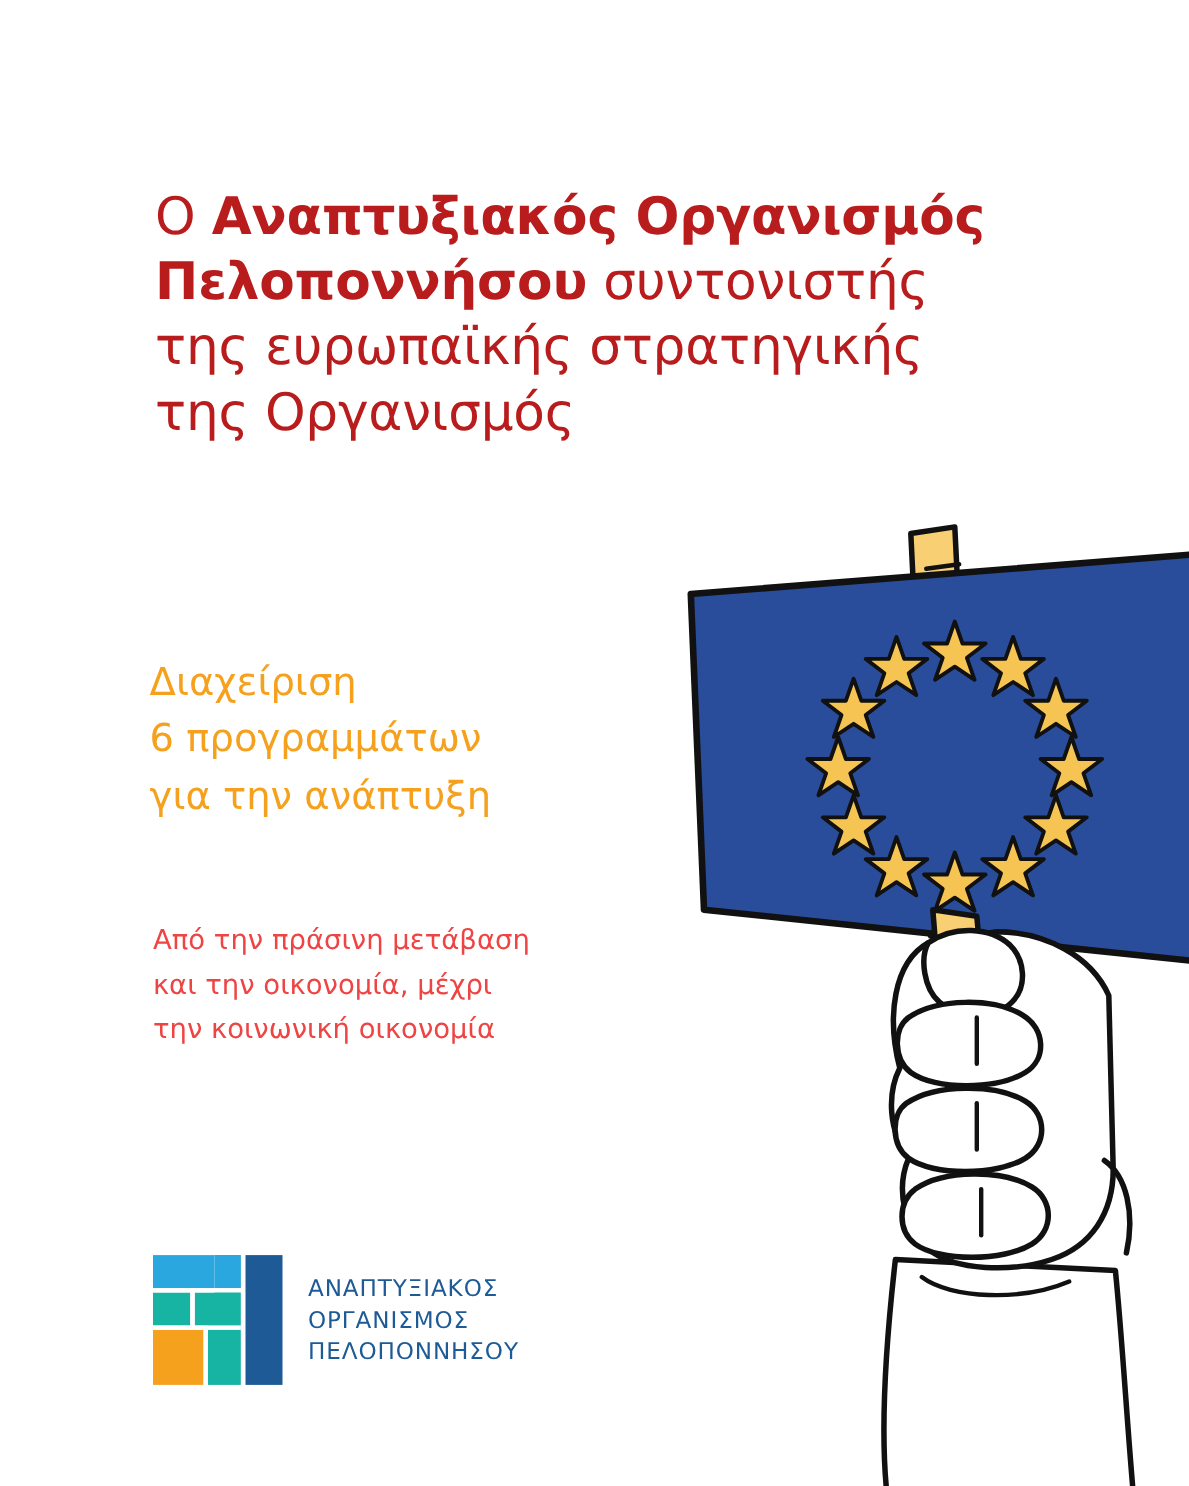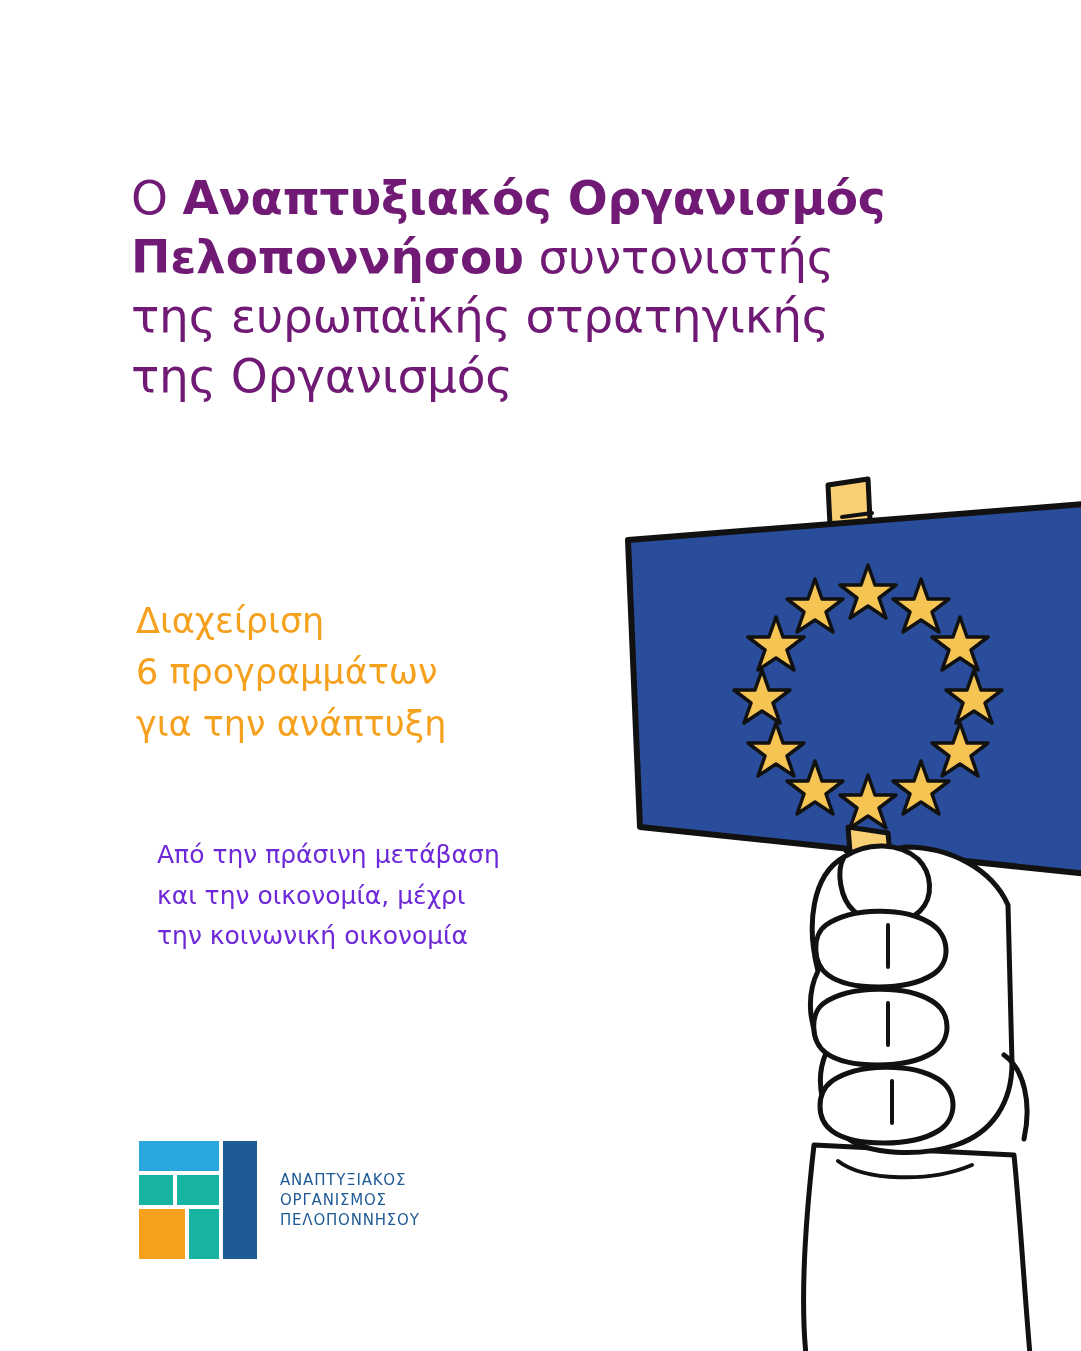--- a/index.html
+++ b/index.html
@@ -11,24 +11,24 @@
     width: 1081px;
     height: 1351px;
     position: relative;
     overflow: hidden;
     font-family: "DejaVu Sans", "Liberation Sans", sans-serif;
   }
 
   
   .headline {
     position: absolute;
-    left: 131px;
+    left: 141px;
     top: 168px;
     width: 860px;
-    color: #701a75;
+    color: #b91c1c;
     font-size: 47px;
     line-height: 1.26;
     letter-spacing: -0.2px;
   }
   .headline .thin { font-weight: 400; }
   .headline .bold { font-weight: 700; }
 
   
   .orange-block {
     position: absolute;
@@ -37,24 +37,24 @@
     width: 470px;
     color: #f6a11d;
     font-size: 35px;
     font-weight: 400;
     line-height: 1.47;
   }
 
   
   .sub-paragraph {
     position: absolute;
-    left: 157px;
+    left: 139px;
     top: 835px;
     width: 470px;
-    color: #6d28d9;
+    color: #ef4444;
     font-size: 25px;
     font-weight: 400;
     line-height: 1.62;
   }
 
   
   .logo-wrap {
     position: absolute;
     left: 139px;
     top: 1141px;
@@ -63,21 +63,21 @@
   }
   .logo-mark {
     width: 118px;
     height: 118px;
     position: relative;
     flex: none;
   }
   .logo-text {
     margin-left: 23px;
     color: #1d5a96;
-    font-size: 15px;
+    font-size: 21px;
     font-weight: 400;
     line-height: 1.35;
     letter-spacing: 0.8px;
   }
 
   
   .illustration {
     position: absolute;
     left: 600px;
     top: 455px;

